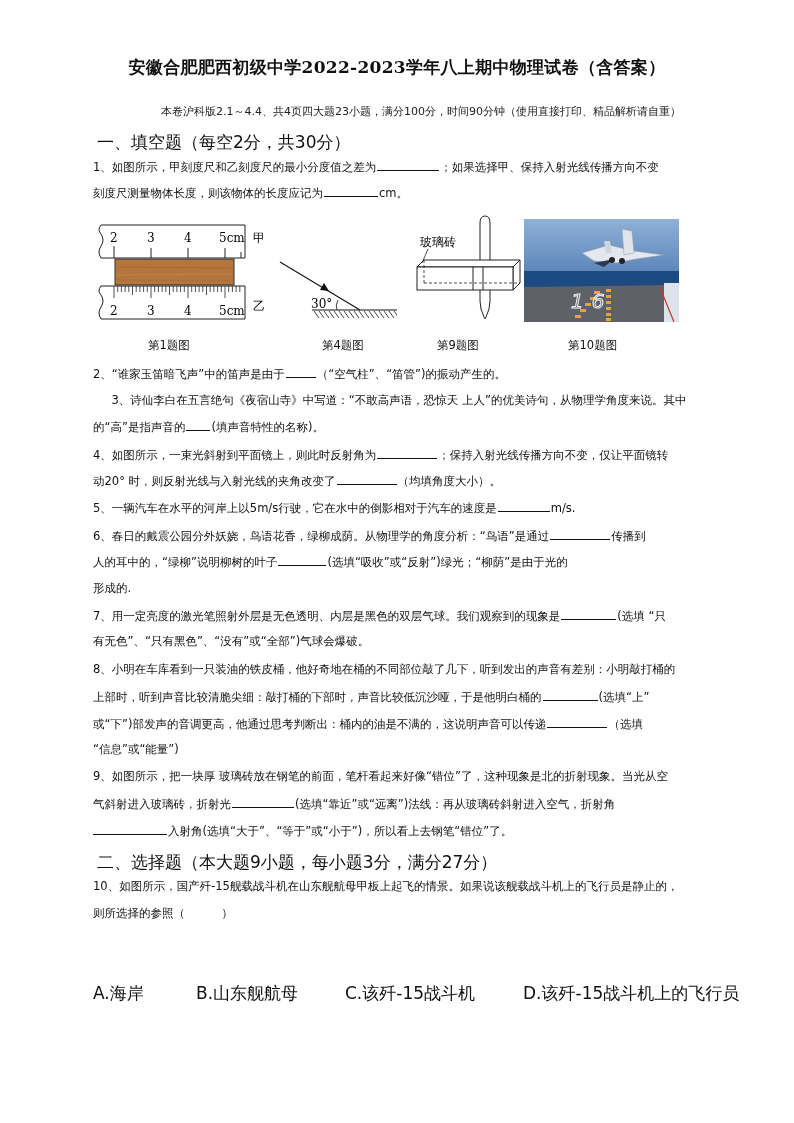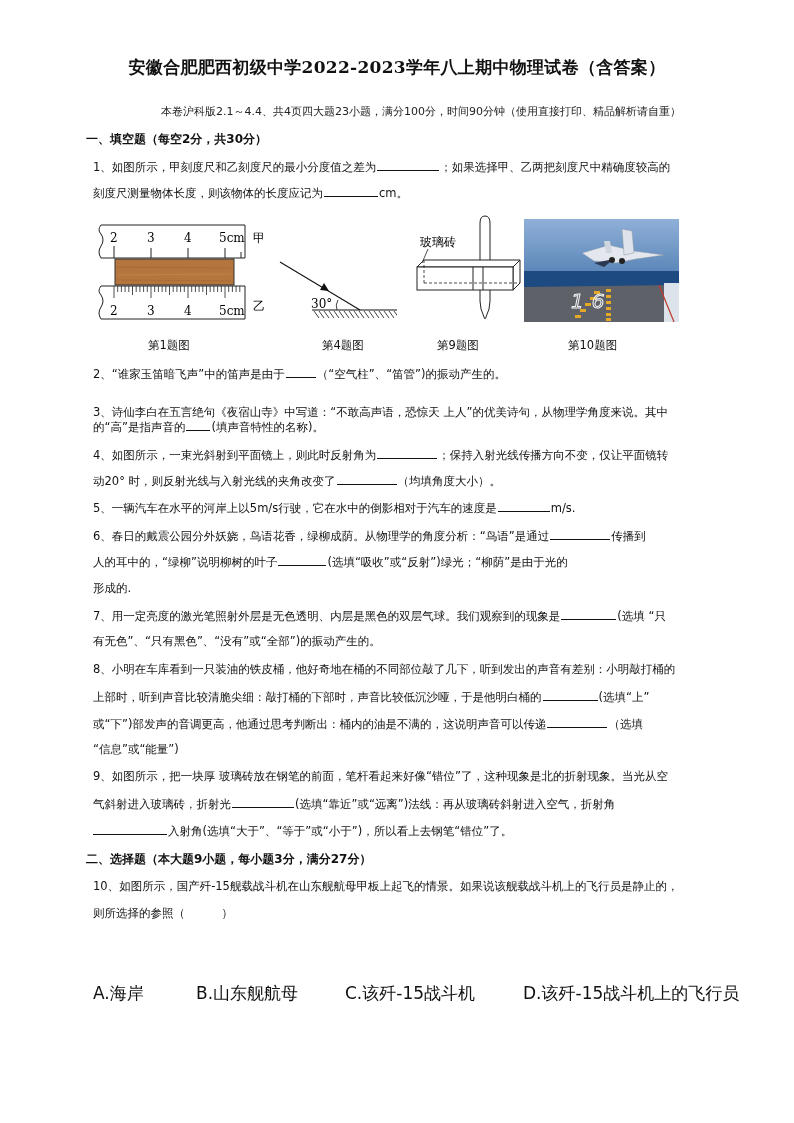--- a/index.html
+++ b/index.html
@@ -12,21 +12,21 @@
     .title {
       position: absolute; left: 0; width: 794px; top: 56px; text-align: center;
       font-family: "DejaVu Serif", "Liberation Serif", serif;
       font-size: 17px; font-weight: bold; letter-spacing: 0.3px;
     }
     .subtitle {
       position: absolute; left: 0; width: 794px; top: 104px; text-align: center;
       font-size: 11px; color: #222; padding-left: 24px;
     }
     .section-head {
-      position: absolute; left: 86px; font-size: 12px; font-weight: bold;
+      position: absolute; left: 97px; font-size: 17px; font-weight: normal;
     }
     .line {
       position: absolute; left: 93px; width: 612px; font-size: 11.5px;
       white-space: nowrap; line-height: 16px;
     }
     .blank {
       display: inline-block; border-bottom: 1px solid #111; height: 12px;
       vertical-align: baseline; margin: 0 1px;
     }
     .caption { position: absolute; font-size: 11.5px; top: 338px; }
@@ -37,21 +37,21 @@
 <body>
 
 <div class="page">
 
   <div class="title">安徽合肥肥西初级中学2022-2023学年八上期中物理试卷（含答案）</div>
   <div class="subtitle">本卷沪科版2.1～4.4、共4页四大题23小题，满分100分，时间90分钟（使用直接打印、精品解析请自重）</div>
 
   <div class="section-head" style="top:131px;">一、填空题（每空2分，共30分）</div>
 
   <div class="line" style="top:158px;">
-    <span>1、如图所示，甲刻度尺和乙刻度尺的最小分度值之差为</span><span class="blank" style="width:62px"></span><span>；如果选择甲、乙两把刻度尺中精确度较高的</span>
+    <span>1、如图所示，甲刻度尺和乙刻度尺的最小分度值之差为</span><span class="blank" style="width:62px"></span><span>；如果选择甲、保持入射光线传播方向不变</span>
   </div>
   <div class="line" style="top:184px;">
     <span>刻度尺测量物体长度，则该物体的长度应记为</span><span class="blank" style="width:54px"></span><span>cm。</span>
   </div>
 
   <svg class="fig" style="left:95px; top:222px;" width="180" height="100">
 
     <g>
       <path d="M6,3 L150,3 L150,36 L6,36 Q2,30 6,24 Q10,18 6,12 Q2,8 6,3 Z" fill="#fff" stroke="#222" stroke-width="1"></path>
       <line x1="19" y1="24" x2="19" y2="36" stroke="#222"></line>
@@ -196,21 +196,21 @@
 
   <div class="caption" style="left:148px;">第1题图</div>
   <div class="caption" style="left:322px;">第4题图</div>
   <div class="caption" style="left:437px;">第9题图</div>
   <div class="caption" style="left:568px;">第10题图</div>
 
   <div class="line" style="top:365px;">
     <span>2、“谁家玉笛暗飞声”中的笛声是由于</span><span class="blank" style="width:30px"></span><span>（“空气柱”、“笛管”)的振动产生的。</span>
   </div>
 
-  <div class="line" style="top:404px;">3、诗仙李白在五言绝句《夜宿山寺》中写道：“不敢高声语，恐惊天 上人”的优美诗句，从物理学角度来说。其中</div>
+  <div class="line" style="top:392px;text-align:center;">3、诗仙李白在五言绝句《夜宿山寺》中写道：“不敢高声语，恐惊天 上人”的优美诗句，从物理学角度来说。其中</div>
   <div class="line" style="top:418px;">
     <span>的“高”是指声音的</span><span class="blank" style="width:24px"></span><span>(填声音特性的名称)。</span>
   </div>
 
   <div class="line" style="top:446px;">
     <span>4、如图所示，一束光斜射到平面镜上，则此时反射角为</span><span class="blank" style="width:60px"></span><span>；保持入射光线传播方向不变，仅让平面镜转</span>
   </div>
   <div class="line" style="top:472px;">
     <span>动20° 时，则反射光线与入射光线的夹角改变了</span><span class="blank" style="width:60px"></span><span>（均填角度大小）。</span>
   </div>
@@ -223,21 +223,21 @@
     <span>6、春日的戴震公园分外妖娆，鸟语花香，绿柳成荫。从物理学的角度分析：“鸟语”是通过</span><span class="blank" style="width:60px"></span><span>传播到</span>
   </div>
   <div class="line" style="top:580px;">形成的.</div>
   <div class="line" style="top:553px;">
     <span>人的耳中的，“绿柳”说明柳树的叶子</span><span class="blank" style="width:48px"></span><span>(选填“吸收”或“反射”)绿光；“柳荫”是由于光的</span>
   </div>
 
   <div class="line" style="top:607px;">
     <span>7、用一定亮度的激光笔照射外层是无色透明、内层是黑色的双层气球。我们观察到的现象是</span><span class="blank" style="width:55px"></span><span>(选填 “只</span>
   </div>
-  <div class="line" style="top:633px;">有无色”、“只有黑色”、“没有”或“全部”)的振动产生的。</div>
+  <div class="line" style="top:633px;">有无色”、“只有黑色”、“没有”或“全部”)气球会爆破。</div>
 
   <div class="line" style="top:661px;">8、小明在车库看到一只装油的铁皮桶，他好奇地在桶的不同部位敲了几下，听到发出的声音有差别：小明敲打桶的</div>
   <div class="line" style="top:688px;">
     <span>上部时，听到声音比较清脆尖细：敲打桶的下部时，声音比较低沉沙哑，于是他明白桶的</span><span class="blank" style="width:55px"></span><span>(选填“上”</span>
   </div>
   <div class="line" style="top:715px;">
     <span>或“下”)部发声的音调更高，他通过思考判断出：桶内的油是不满的，这说明声音可以传递</span><span class="blank" style="width:60px"></span><span>（选填</span>
   </div>
   <div class="line" style="top:741px;">“信息”或“能量”)</div>
 

